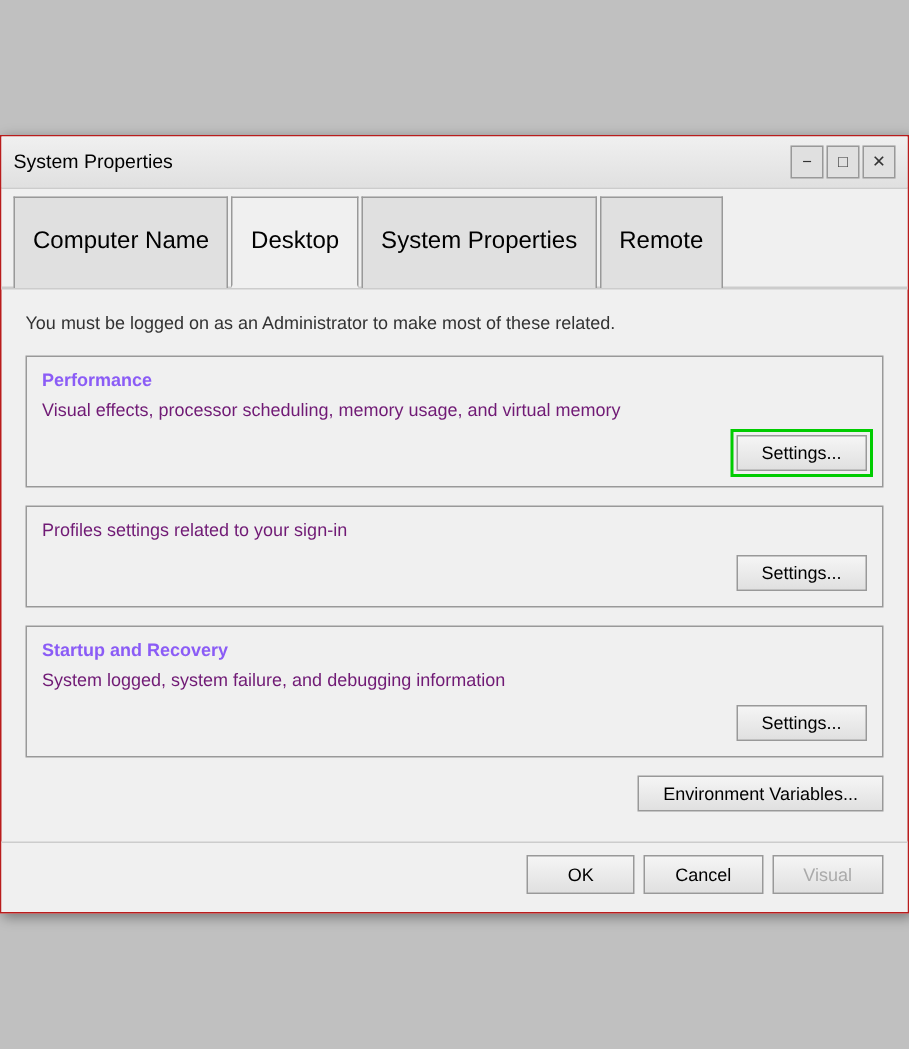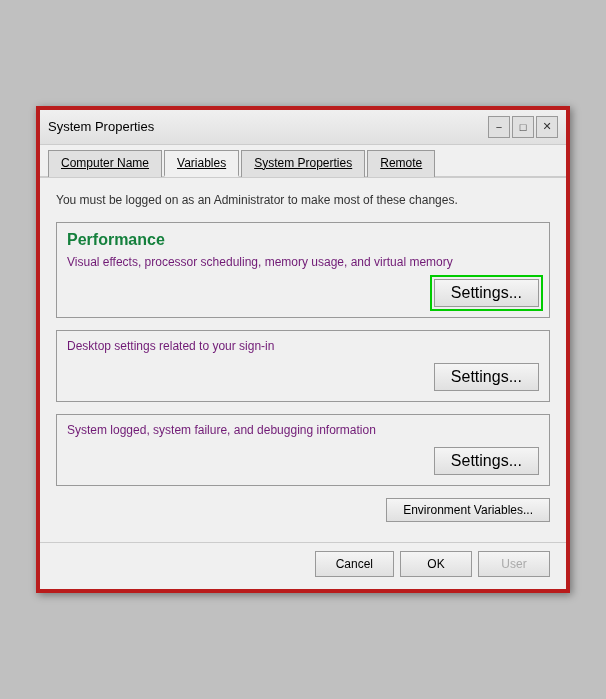--- a/index.html
+++ b/index.html
@@ -6,23 +6,23 @@
     body {
       background: #c0c0c0;
       display: flex;
       align-items: center;
       justify-content: center;
       min-height: 100vh;
       font-family: 'Segoe UI', Tahoma, Geneva, Verdana, sans-serif;
       font-size: 13px;
     }
     .window {
-      width: 534px;
-      background: #f0f0f0;
-      border: 4px solid #b91c1c;
+      width: 606px;
+      background: #f0f0f0;
+      border: 1px solid #b91c1c;
       box-shadow: 2px 2px 8px rgba(0,0,0,0.4);
     }
     .title-bar {
       background: linear-gradient(to bottom, #f0f0f0, #e0e0e0);
       padding: 6px 8px;
       display: flex;
       align-items: center;
       justify-content: space-between;
       border-bottom: 1px solid #ccc;
     }
@@ -49,30 +49,29 @@
     }
 
     .tabs {
       display: flex;
       background: #f0f0f0;
       padding: 4px 8px 0;
       border-bottom: 2px solid #ccc;
       gap: 2px;
     }
     .tab {
-      padding: 5px 12px;
+      padding: 20px 12px;
       background: #e0e0e0;
       border: 1px solid #999;
       border-bottom: none;
       cursor: pointer;
-      font-size: 12px;
+      font-size: 16px;
       color: #000;
       position: relative;
       top: 1px;
-      text-decoration: underline;
     }
     .tab.active {
       background: #f0f0f0;
       border-bottom: 2px solid #f0f0f0;
       z-index: 1;
       font-weight: normal;
     }
 
     .content {
       padding: 14px 16px 12px;
@@ -83,41 +82,41 @@
       margin-bottom: 14px;
       line-height: 1.4;
     }
 
     .section-box {
       border: 1px solid #999;
       margin-bottom: 12px;
       padding: 8px 10px 10px;
     }
     .section-title {
-      font-size: 16px;
+      font-size: 12px;
       font-weight: bold;
-      color: #15803d;
+      color: #8b5cf6;
       margin-bottom: 6px;
     }
     .section-desc {
       font-size: 12px;
       color: #701a75;
       margin-bottom: 10px;
     }
     .section-btn-row {
       display: flex;
       justify-content: flex-end;
     }
 
     .win-btn {
       padding: 4px 16px;
       background: linear-gradient(to bottom, #f5f5f5, #e0e0e0);
       border: 1px solid #999;
       cursor: pointer;
-      font-size: 16px;
+      font-size: 12px;
       color: #000;
       min-width: 80px;
       text-align: center;
     }
     .win-btn:disabled {
       color: #888;
       cursor: default;
     }
     .win-btn.highlighted {
       outline: 2px solid #00cc00;
@@ -173,58 +172,59 @@
       <button class="title-btn">□</button>
       <button class="title-btn close">✕</button>
     </div>
   </div>
 
   <div class="tabs">
     <div class="tab">
       <span>Computer Name</span>
     </div>
     <div class="tab active">
-      <span>Variables</span>
+      <span>Desktop</span>
     </div>
     <div class="tab">
       <span>System Properties</span>
     </div>
     <div class="tab">
       <span>Remote</span>
     </div>
   </div>
 
   <div class="content">
-    <p class="admin-notice">You must be logged on as an Administrator to make most of these changes.</p>
+    <p class="admin-notice">You must be logged on as an Administrator to make most of these related.</p>
 
     <div class="section-box">
       <div class="section-title">Performance</div>
       <div class="section-desc">Visual effects, processor scheduling, memory usage, and virtual memory</div>
       <div class="section-btn-row">
         <button class="win-btn highlighted">Settings...</button>
       </div>
     </div>
 
     <div class="section-box">
-      <div class="section-desc">Desktop settings related to your sign-in</div>
+      <div class="section-desc">Profiles settings related to your sign-in</div>
       <div class="section-btn-row">
         <button class="win-btn">Settings...</button>
       </div>
     </div>
 
     <div class="section-box">
+      <div class="section-title">Startup and Recovery</div>
       <div class="section-desc">System logged, system failure, and debugging information</div>
       <div class="section-btn-row">
         <button class="win-btn">Settings...</button>
       </div>
     </div>
 
     <div class="env-btn-row">
       <button class="env-btn">Environment Variables...</button>
     </div>
   </div>
 
   <div class="bottom-buttons">
+    <button class="bottom-btn">OK</button>
     <button class="bottom-btn">Cancel</button>
-    <button class="bottom-btn">OK</button>
-    <button class="bottom-btn" disabled="">User</button>
+    <button class="bottom-btn" disabled="">Visual</button>
   </div>
 </div>
 
 </body></html>

